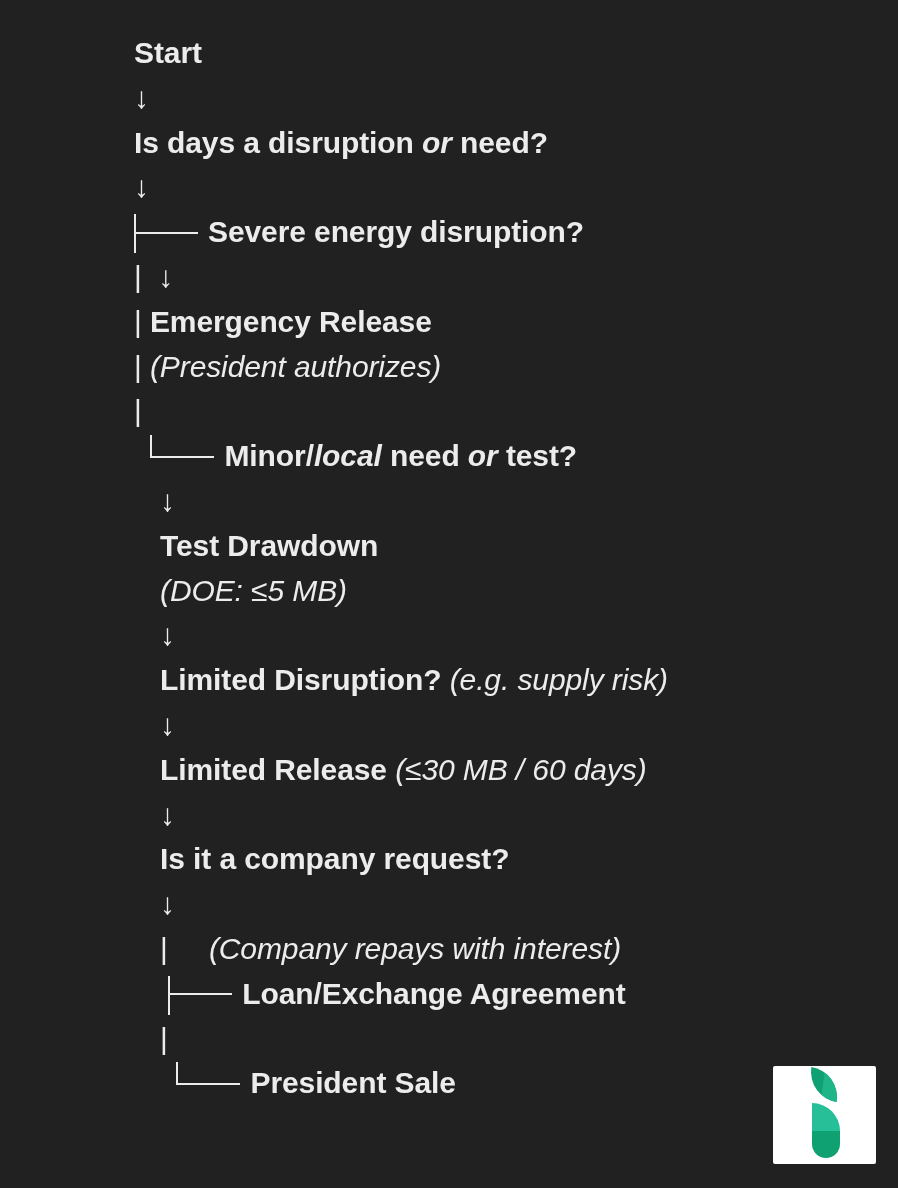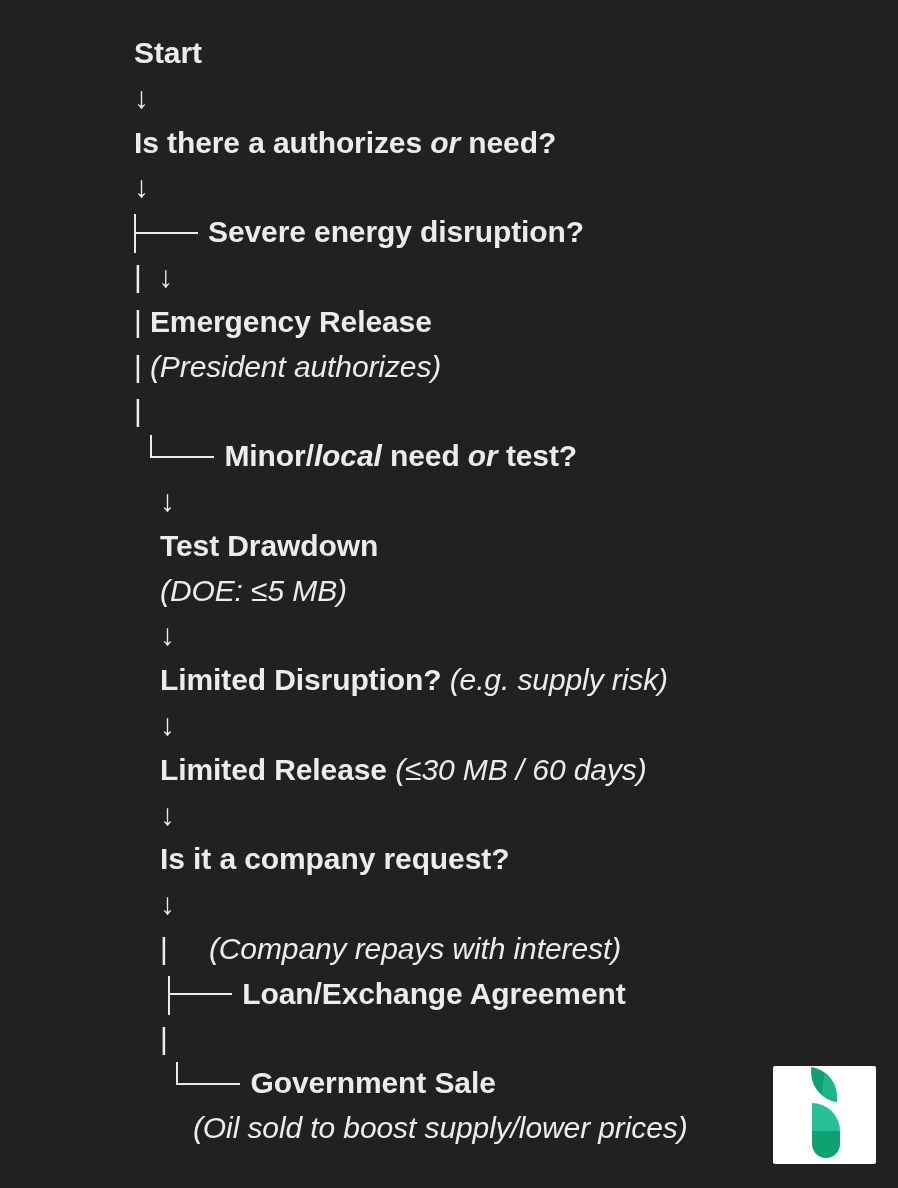--- a/index.html
+++ b/index.html
@@ -91,43 +91,43 @@
   }
   .ibody-top    { flex: 1; background: var(--body-top, #26BF97); }
   .ibody-bottom { flex: 1; background: var(--body-bottom, #10A173); }
 </style>
 </head>
 <body style="background: rgb(33, 33, 33);">
 
 <div class="flow">
     <div class="line lvl0"><span class="seg-b">Start</span></div>
     <div class="line lvl0"><span class="seg-r">↓</span></div>
-    <div class="line lvl0"><span class="seg-b">Is there a authorizes </span><span class="seg-bi">or</span><span class="seg-b"> need?</span></div>
+    <div class="line lvl0"><span class="seg-b">Is days a disruption </span><span class="seg-bi">or</span><span class="seg-b"> need?</span></div>
     <div class="line lvl0"><span class="seg-r">↓</span></div>
     <div class="line lvl0"><span class="conn tee"></span><span class="seg-b">Severe energy disruption?</span></div>
     <div class="line lvl0"><span class="seg-r">|  ↓</span></div>
     <div class="line lvl0"><span class="seg-r">| </span><span class="seg-b">Emergency Release</span></div>
     <div class="line lvl0"><span class="seg-r">| </span><span class="seg-i">(President authorizes)</span></div>
     <div class="line lvl0"><span class="seg-r">|</span></div>
     <div class="line lvl0"><span class="seg-r">  </span><span class="conn elbow"></span><span class="seg-b">Minor/</span><span class="seg-bi">local</span><span class="seg-b"> need </span><span class="seg-bi">or</span><span class="seg-b"> test?</span></div>
     <div class="line lvl1"><span class="seg-r">↓</span></div>
     <div class="line lvl1"><span class="seg-b">Test Drawdown</span></div>
     <div class="line lvl1"><span class="seg-i">(DOE: ≤5 MB)</span></div>
     <div class="line lvl1"><span class="seg-r">↓</span></div>
     <div class="line lvl1"><span class="seg-b">Limited Disruption? </span><span class="seg-i">(e.g. supply risk)</span></div>
     <div class="line lvl1"><span class="seg-r">↓</span></div>
     <div class="line lvl1"><span class="seg-b">Limited Release </span><span class="seg-i">(≤30 MB / 60 days)</span></div>
     <div class="line lvl1"><span class="seg-r">↓</span></div>
     <div class="line lvl1"><span class="seg-b">Is it a company request?</span></div>
     <div class="line lvl1"><span class="seg-r">↓</span></div>
     <div class="line lvl1"><span class="seg-r">|     </span><span class="seg-i">(Company repays with interest)</span></div>
     <div class="line lvl1"><span class="seg-r"> </span><span class="conn tee"></span><span class="seg-b">Loan/Exchange Agreement</span></div>
     <div class="line lvl1"><span class="seg-r">|</span></div>
-    <div class="line lvl1"><span class="seg-r">  </span><span class="conn elbow"></span><span class="seg-b">Government Sale</span></div>
-    <div class="line lvl1"><span class="seg-r">    </span><span class="seg-i">(Oil sold to boost supply/lower prices)</span></div>
+    <div class="line lvl1"><span class="seg-r">  </span><span class="conn elbow"></span><span class="seg-b">President Sale</span></div>
+    <div class="line lvl1"><span class="seg-r">    </span></div>
   </div>
 
 <div class="logo">
   <div class="leaf">
     <div class="leaf-hi"></div>
   </div>
   <div class="ibody">
     <div class="ibody-top"></div>
     <div class="ibody-bottom"></div>
   </div>

